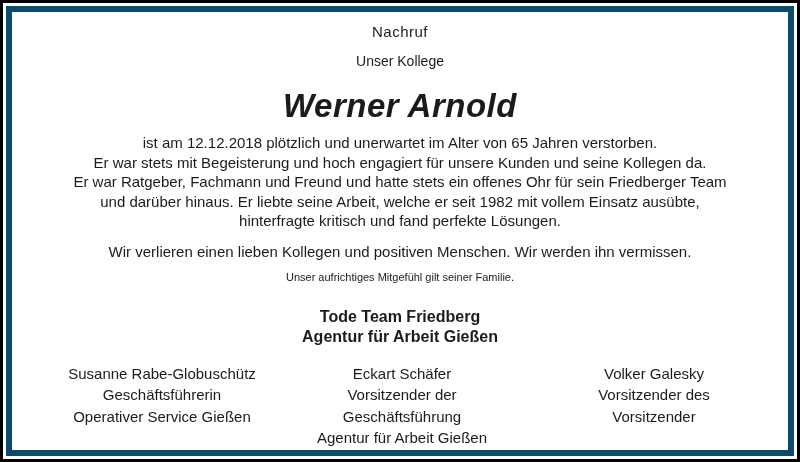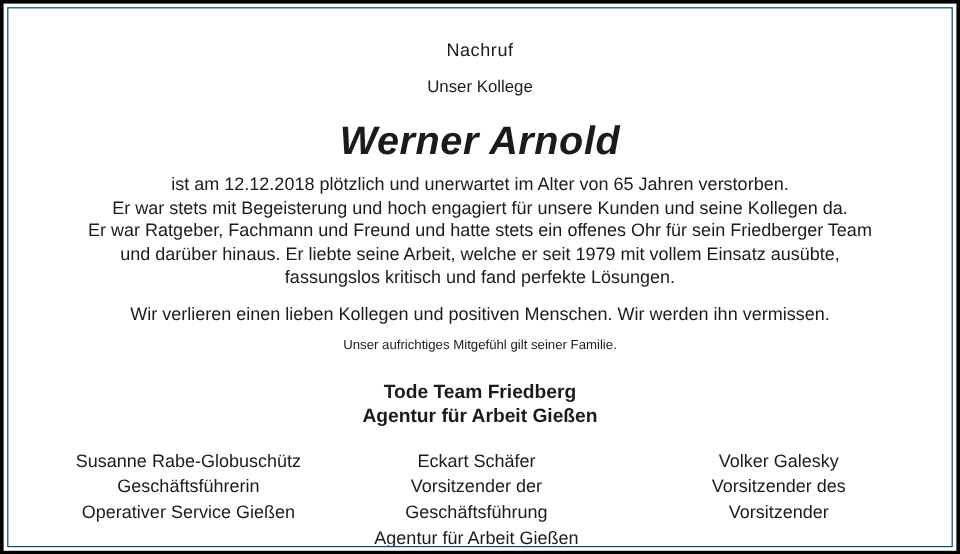--- a/index.html
+++ b/index.html
@@ -16,23 +16,23 @@
     border: 3px solid #000000;
     padding: 3px;
     font-family: "Liberation Sans", sans-serif;
     color: #1b1b1b;
     overflow: hidden;
   }
   .inner-frame {
     box-sizing: border-box;
     width: 100%;
     height: 100%;
-    border: 1px solid #0c4a6e;
+    border: 6px solid #0c4a6e;
     text-align: center;
-    padding-top: 28px;
+    padding-top: 12px;
     overflow: hidden;
   }
   .kicker {
     font-size: 15px;
     line-height: 16px;
     letter-spacing: 0.5px;
   }
   .subtitle {
     margin-top: 12px;
     font-size: 14px;
@@ -95,22 +95,22 @@
     <div class="kicker">Nachruf</div>
 
     <div class="subtitle">Unser Kollege</div>
 
     <div class="deceased-name">Werner Arnold</div>
 
     <div class="body-block">
       <div class="body-line">ist am 12.12.2018 plötzlich und unerwartet im Alter von 65 Jahren verstorben.</div>
       <div class="body-line">Er war stets mit Begeisterung und hoch engagiert für unsere Kunden und seine Kollegen da.</div>
       <div class="body-line">Er war Ratgeber, Fachmann und Freund und hatte stets ein offenes Ohr für sein Friedberger Team</div>
-      <div class="body-line">und darüber hinaus. Er liebte seine Arbeit, welche er seit 1979 mit vollem Einsatz ausübte,</div>
-      <div class="body-line">fassungslos kritisch und fand perfekte Lösungen.</div>
+      <div class="body-line">und darüber hinaus. Er liebte seine Arbeit, welche er seit 1982 mit vollem Einsatz ausübte,</div>
+      <div class="body-line">hinterfragte kritisch und fand perfekte Lösungen.</div>
     </div>
 
     <div class="farewell-line">Wir verlieren einen lieben Kollegen und positiven Menschen. Wir werden ihn vermissen.</div>
 
     <div class="condolence-line">Unser aufrichtiges Mitgefühl gilt seiner Familie.</div>
 
     <div class="team-signature">
       <div>Tode Team Friedberg</div>
       <div>Agentur für Arbeit Gießen</div>
     </div>

